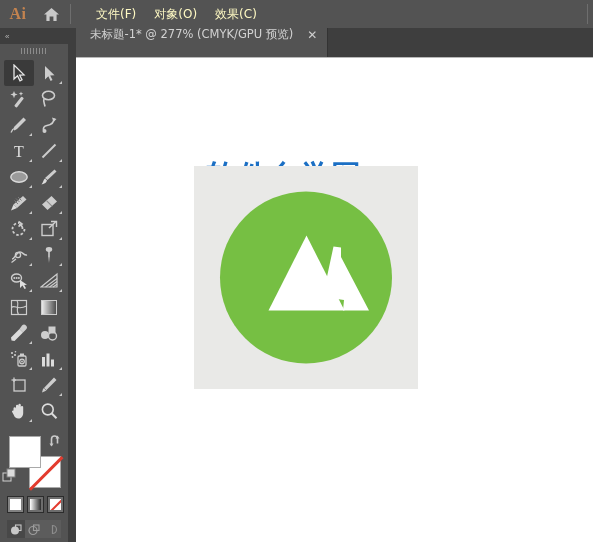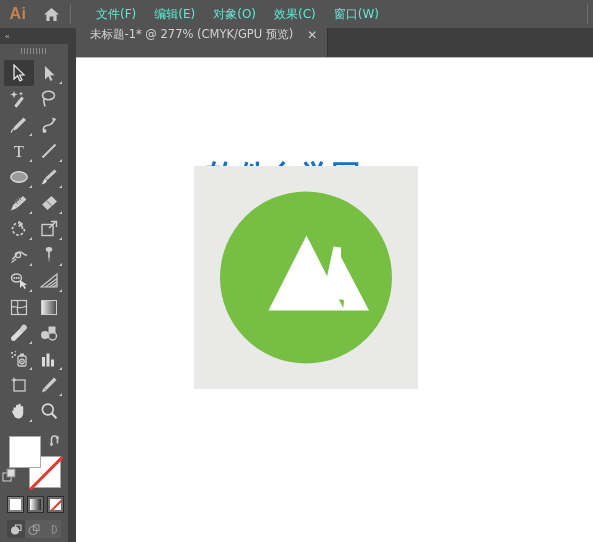--- a/index.html
+++ b/index.html
@@ -15,32 +15,32 @@
   .menubar {
     position: absolute; left: 0; top: 0; width: 593px; height: 28px;
     background: #535353;
     display: flex; align-items: center;
   }
   .ai-logo {
     width: 36px; height: 28px;
     display: flex; align-items: center; justify-content: center;
     color: #c4834f; font-size: 16px; font-weight: bold;
     letter-spacing: 0.5px;
-    font-family: Liberation Sans, sans-serif;
+    font-family: Liberation Serif, serif;
   }
   .home-btn {
     width: 30px; height: 28px;
     display: flex; align-items: center; justify-content: center;
   }
   .menu-sep {
     width: 1px; height: 20px; background: #6e6e6e; margin: 0 2px 0 4px;
   }
   .menu-items { display: flex; align-items: center; margin-left: 14px; }
   .menu-item {
-    color: #5eead4; font-size: 12px; padding: 0 9px; height: 28px;
+    color: #fef9c3; font-size: 12px; padding: 0 9px; height: 28px;
     display: flex; align-items: center; white-space: nowrap;
     font-family: "DejaVu Sans", "Liberation Sans", sans-serif;
   }
   .menubar-rightsep {
     position: absolute; right: 5px; top: 4px; width: 1px; height: 20px; background: #6e6e6e;
   }
 
   
   .tabbar {
     position: absolute; left: 0; top: 28px; width: 593px; height: 29px;
@@ -203,24 +203,22 @@
   <div class="menubar">
     <div class="ai-logo">Ai</div>
     <div class="home-btn">
       <svg width="17" height="15" viewBox="0 0 17 15">
         <path d="M8.5 1 L16 7.4 L13.6 7.4 L13.6 14 L10.4 14 L10.4 9.4 L6.6 9.4 L6.6 14 L3.4 14 L3.4 7.4 L1 7.4 Z" fill="#c9c9c9"></path>
       </svg>
     </div>
     <div class="menu-sep"></div>
     <div class="menu-items">
       <div class="menu-item">文件(F)</div>
-      <div class="menu-item">编辑(E)</div>
       <div class="menu-item">对象(O)</div>
       <div class="menu-item">效果(C)</div>
-      <div class="menu-item">窗口(W)</div>
     </div>
     <div class="menubar-rightsep"></div>
   </div>
 
   <div class="tabbar">
     <div class="tab">
       <span class="tab-title">未标题-1* @ 277% (CMYK/GPU 预览)</span>
       <span class="tab-close">✕</span>
     </div>
   </div>

